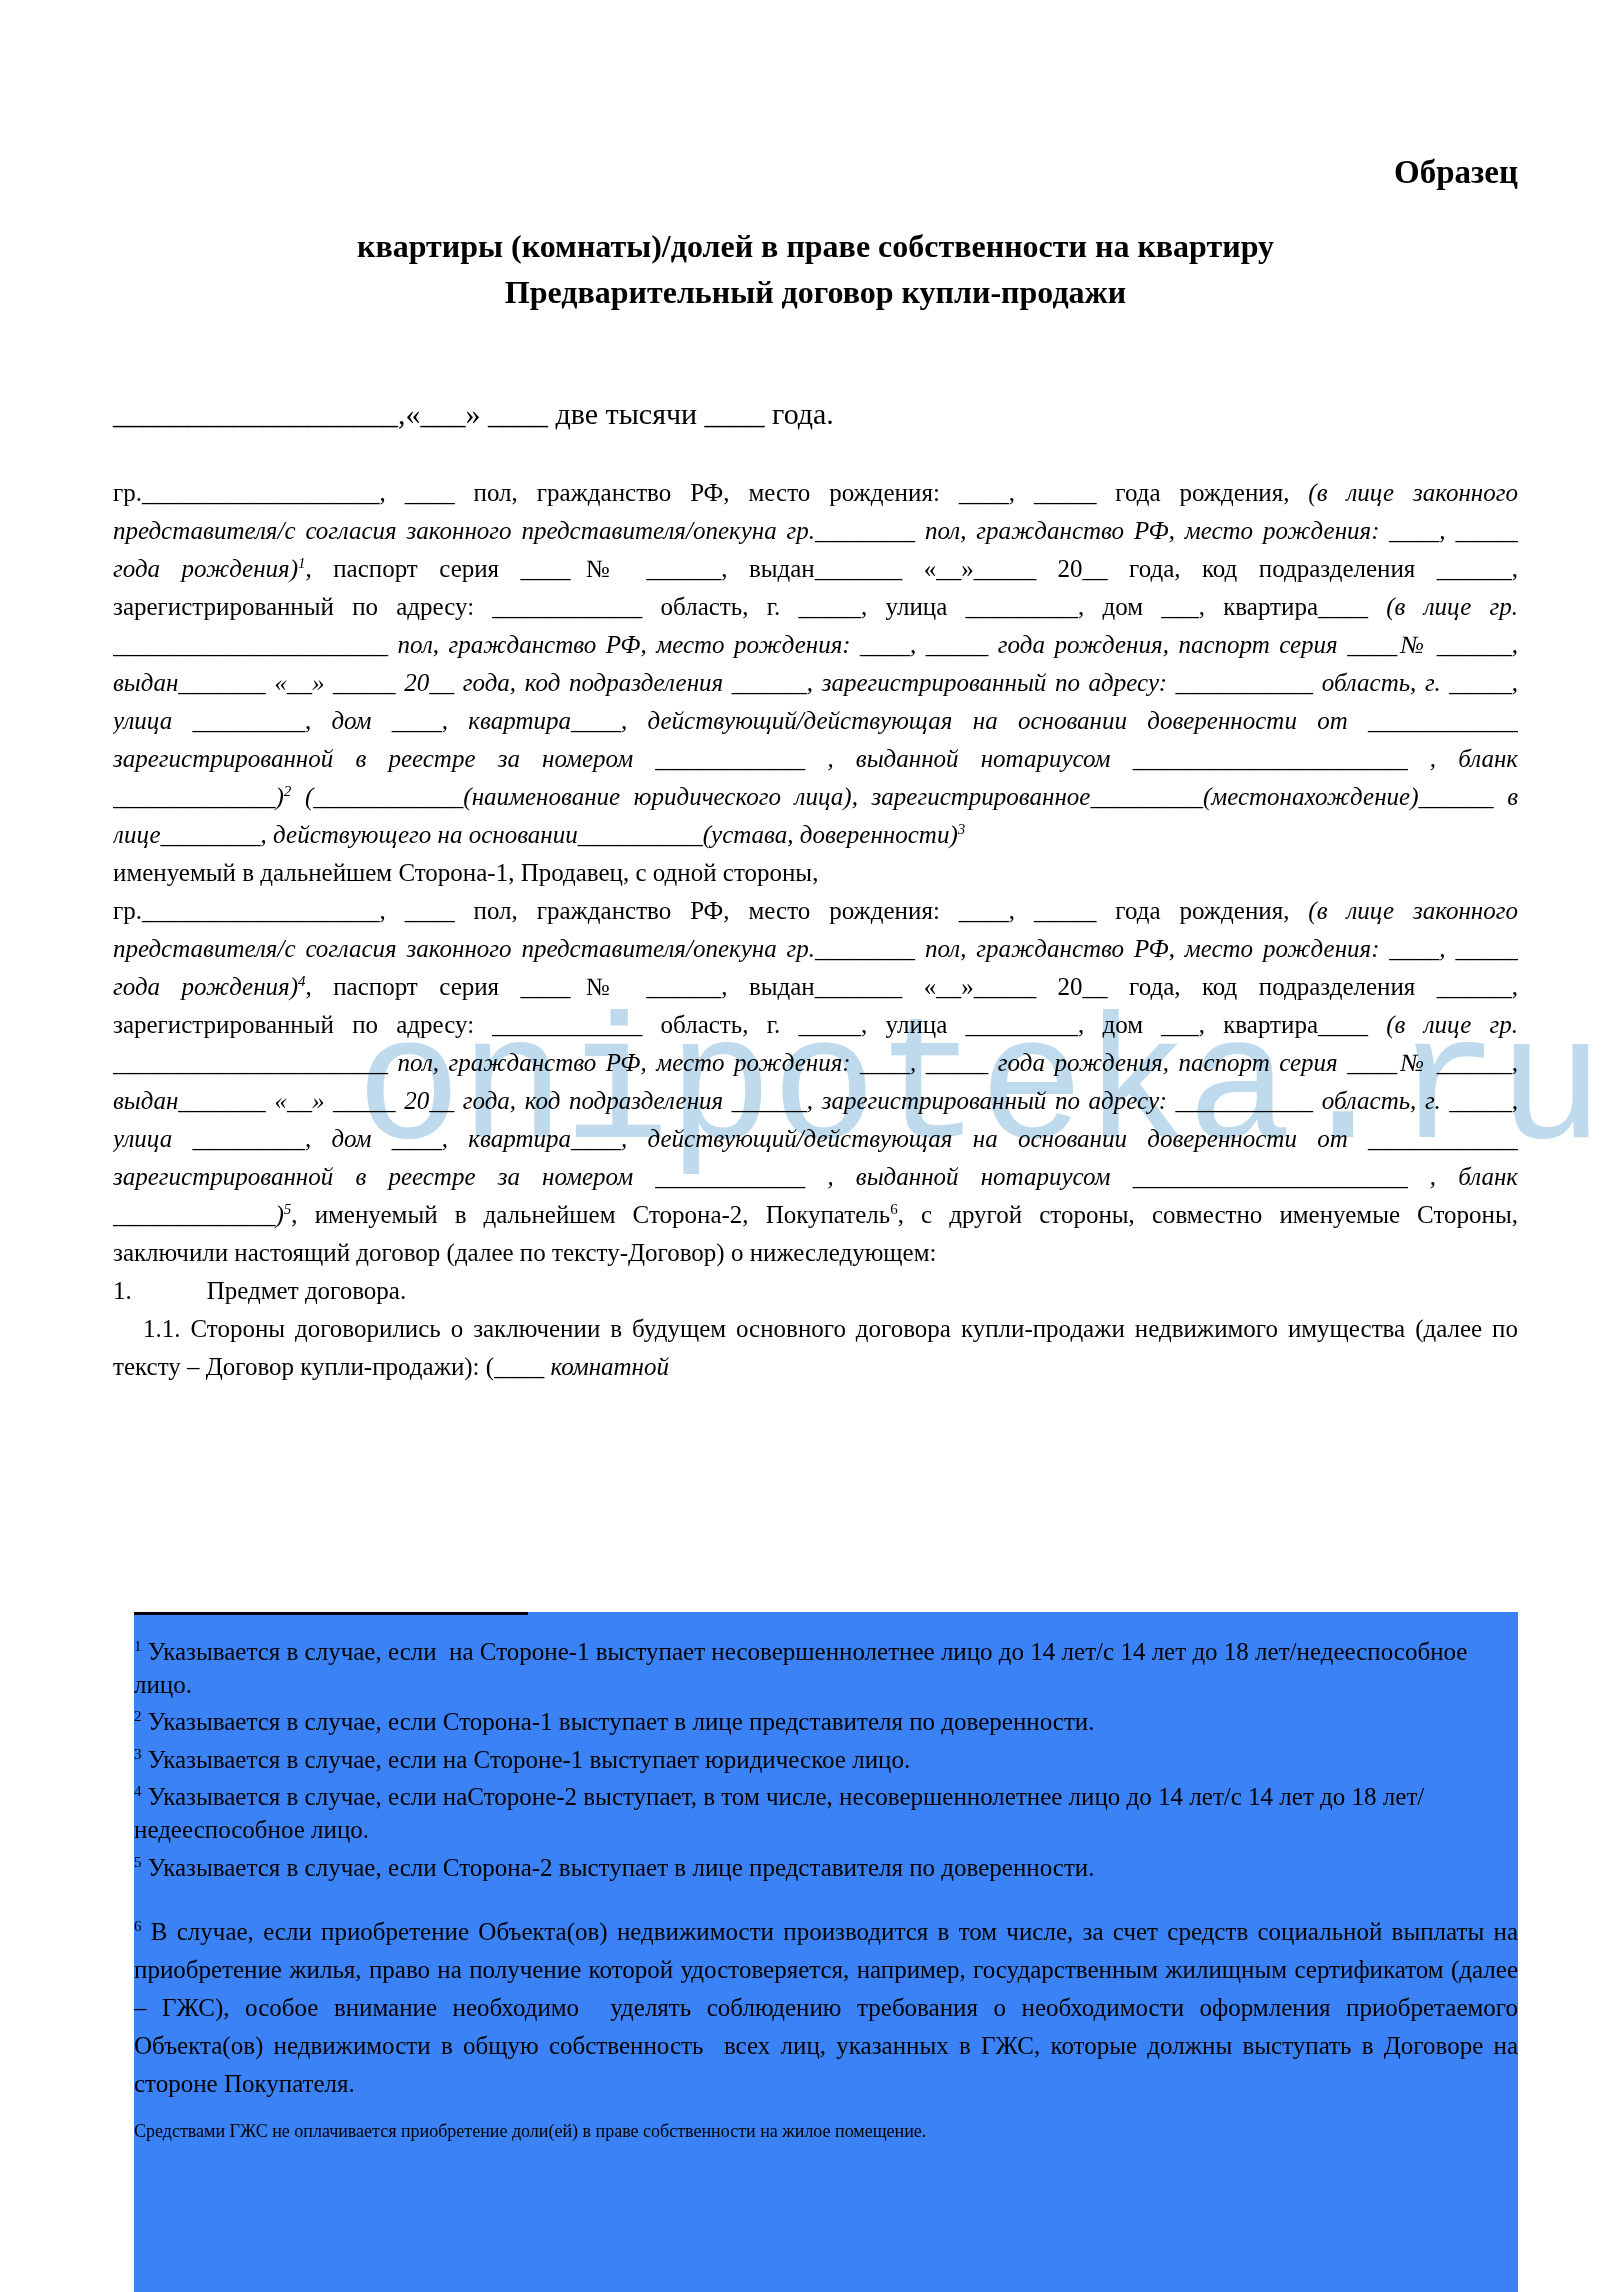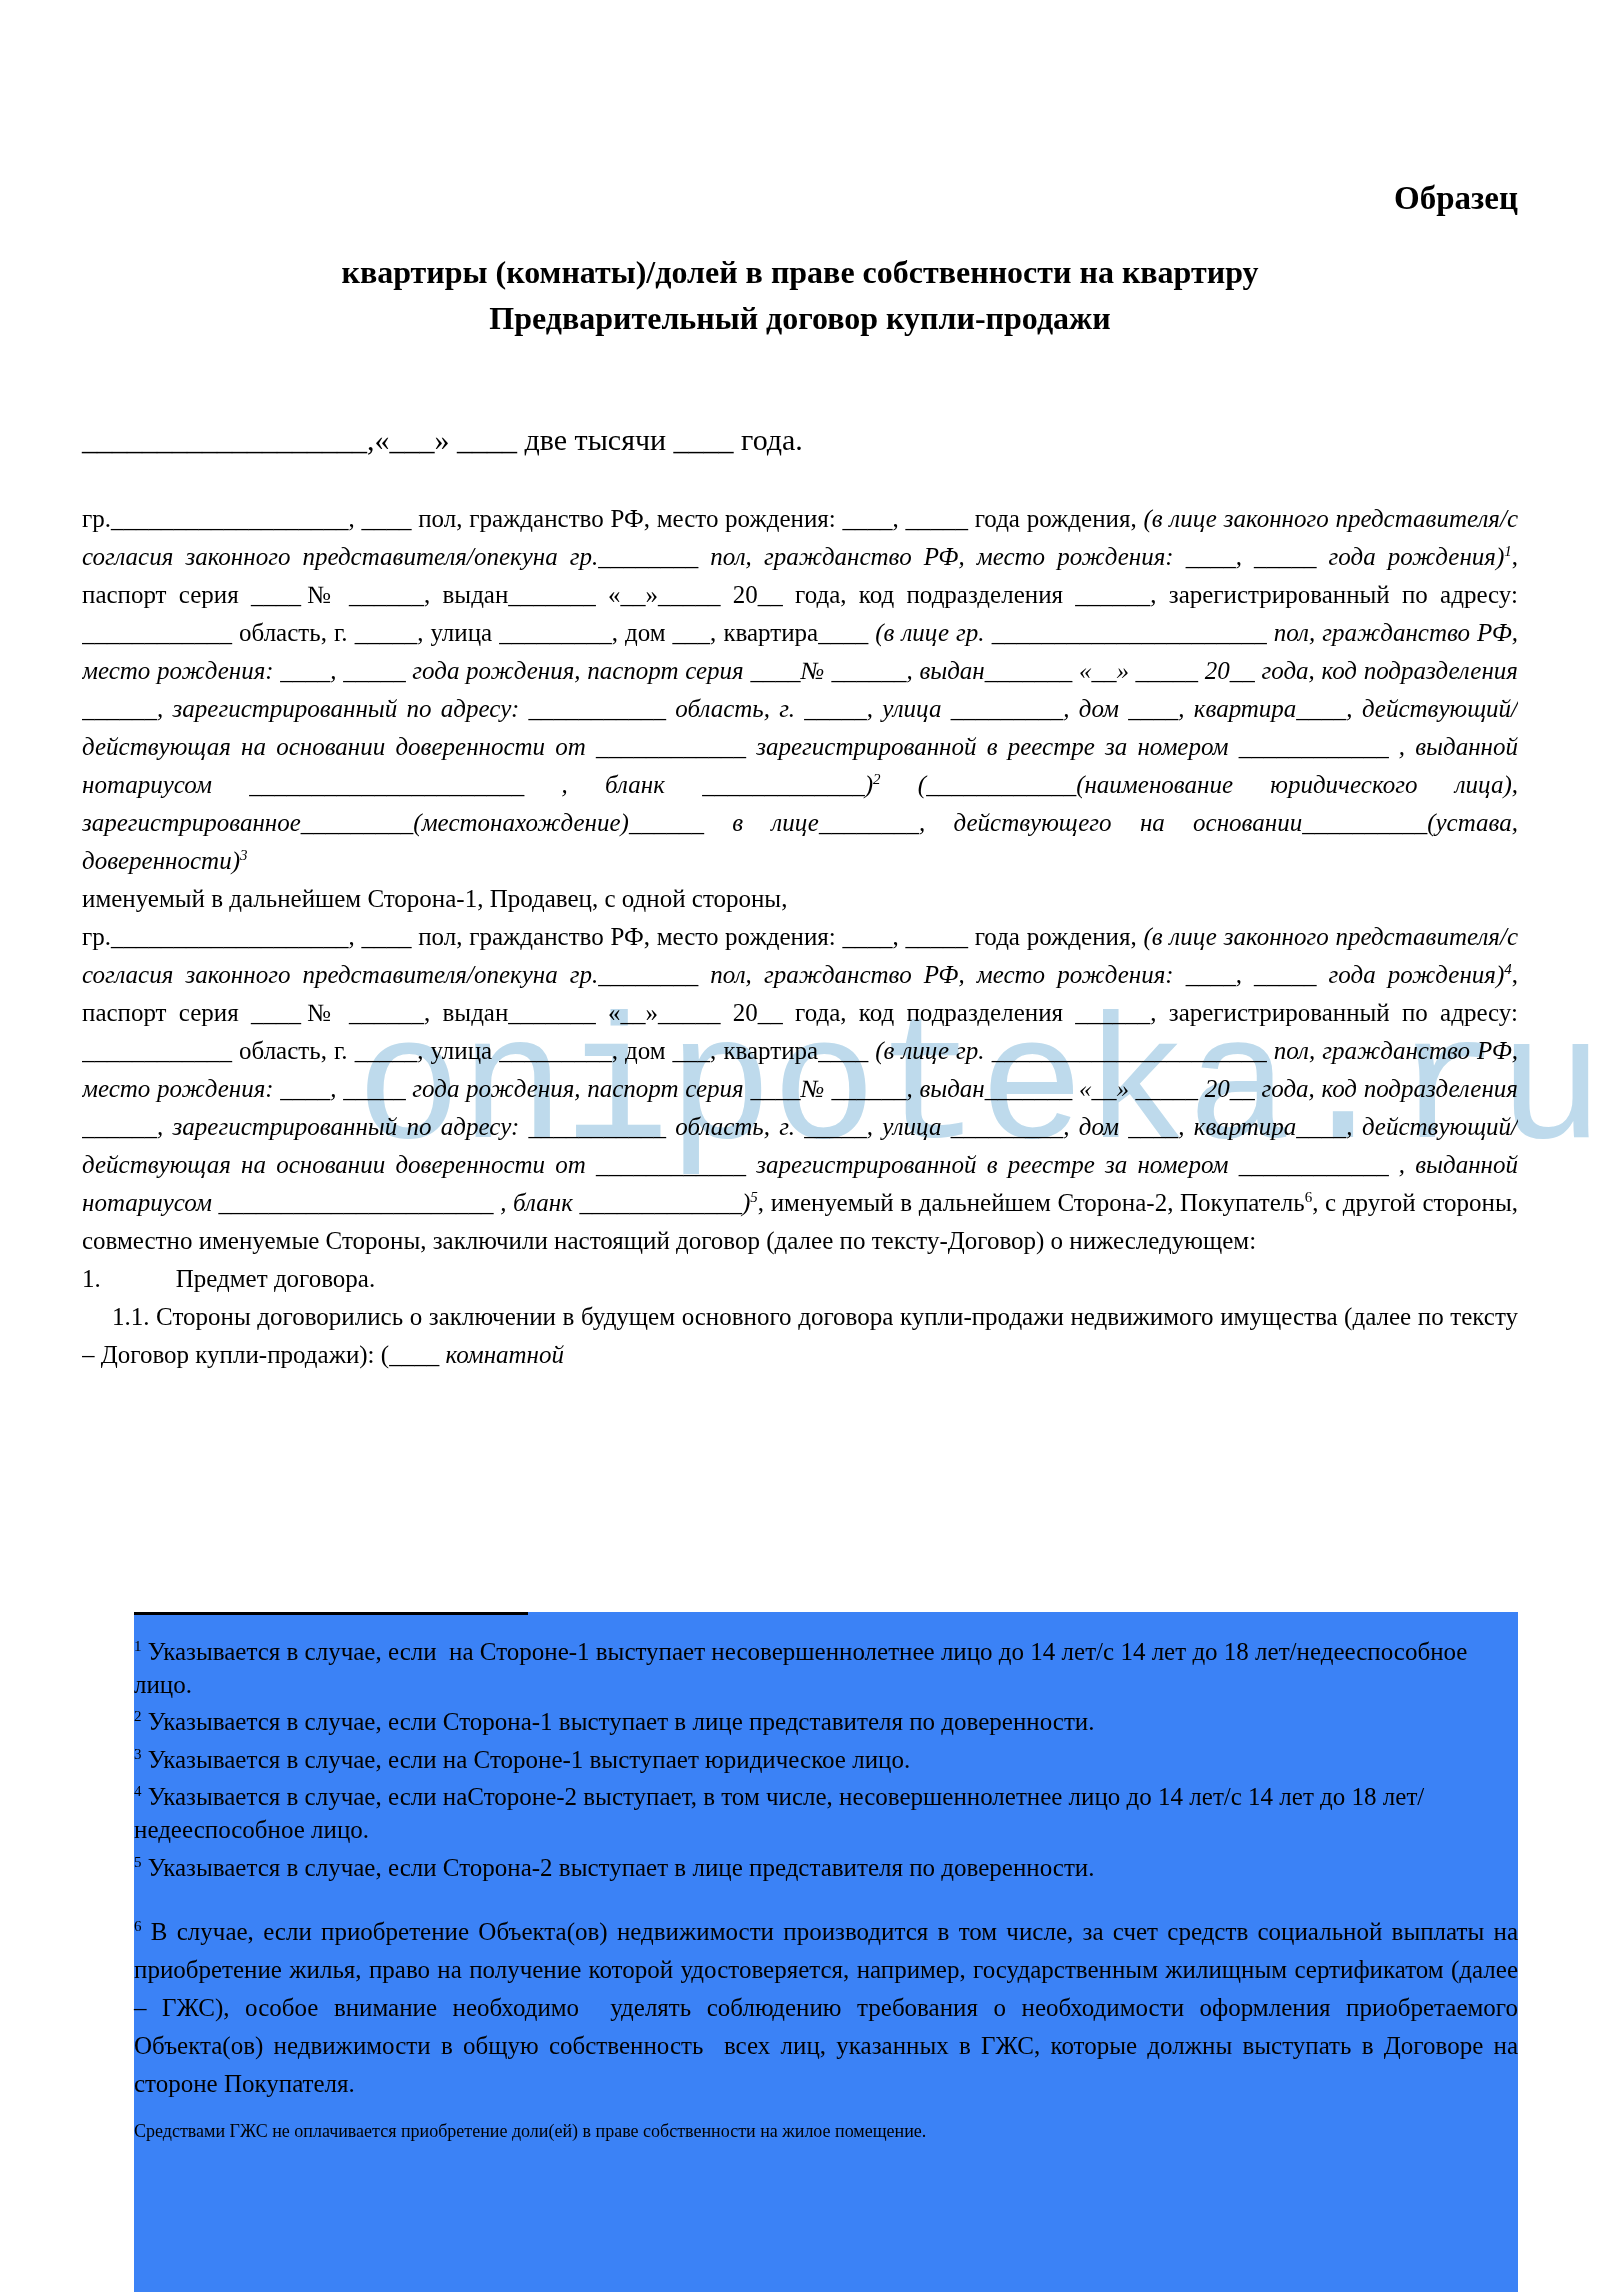--- a/index.html
+++ b/index.html
@@ -12,21 +12,21 @@
     font-family:"Liberation Serif","DejaVu Serif",serif;
     overflow:hidden;
   }
   .watermark {
     position:absolute; left:356px; top:990px; z-index:0;
     font-family:Liberation Mono, monospace;
     font-size:176px; letter-spacing:-1.8px;
     color:#b7d7ea; opacity:0.9;
     user-select:none; white-space:nowrap;
   }
-  .content { position:relative; z-index:1; padding:154px 104px 0 82px;margin-top:26px; }
+  .content { position:relative; z-index:1; padding:154px 104px 0 113px; }
   .sample { text-align:right; font-weight:700; font-size:33px; line-height:1.1; }
   .title-block { margin-top:34px; text-align:center; font-weight:700; font-size:32px; line-height:1.42; }
   .date-row { display:flex; align-items:baseline; font-size:30px; margin-top:82px; }
   .doc-body { margin-top:43px; font-size:25px; line-height:38px; max-height:1148px; overflow:hidden; }
   .para { text-align:justify; }
   .para.indent { text-indent:30px;font-family:Liberation Serif, serif; }
   .tab { margin-left:75px; }
   .it { font-style:italic; }
   sup { font-size:0.6em; vertical-align:super; line-height:0; }
   .footer-area { position:absolute; z-index:2; left:134px; right:104px; top:1612px; bottom:0; background:#3b82f6; }

